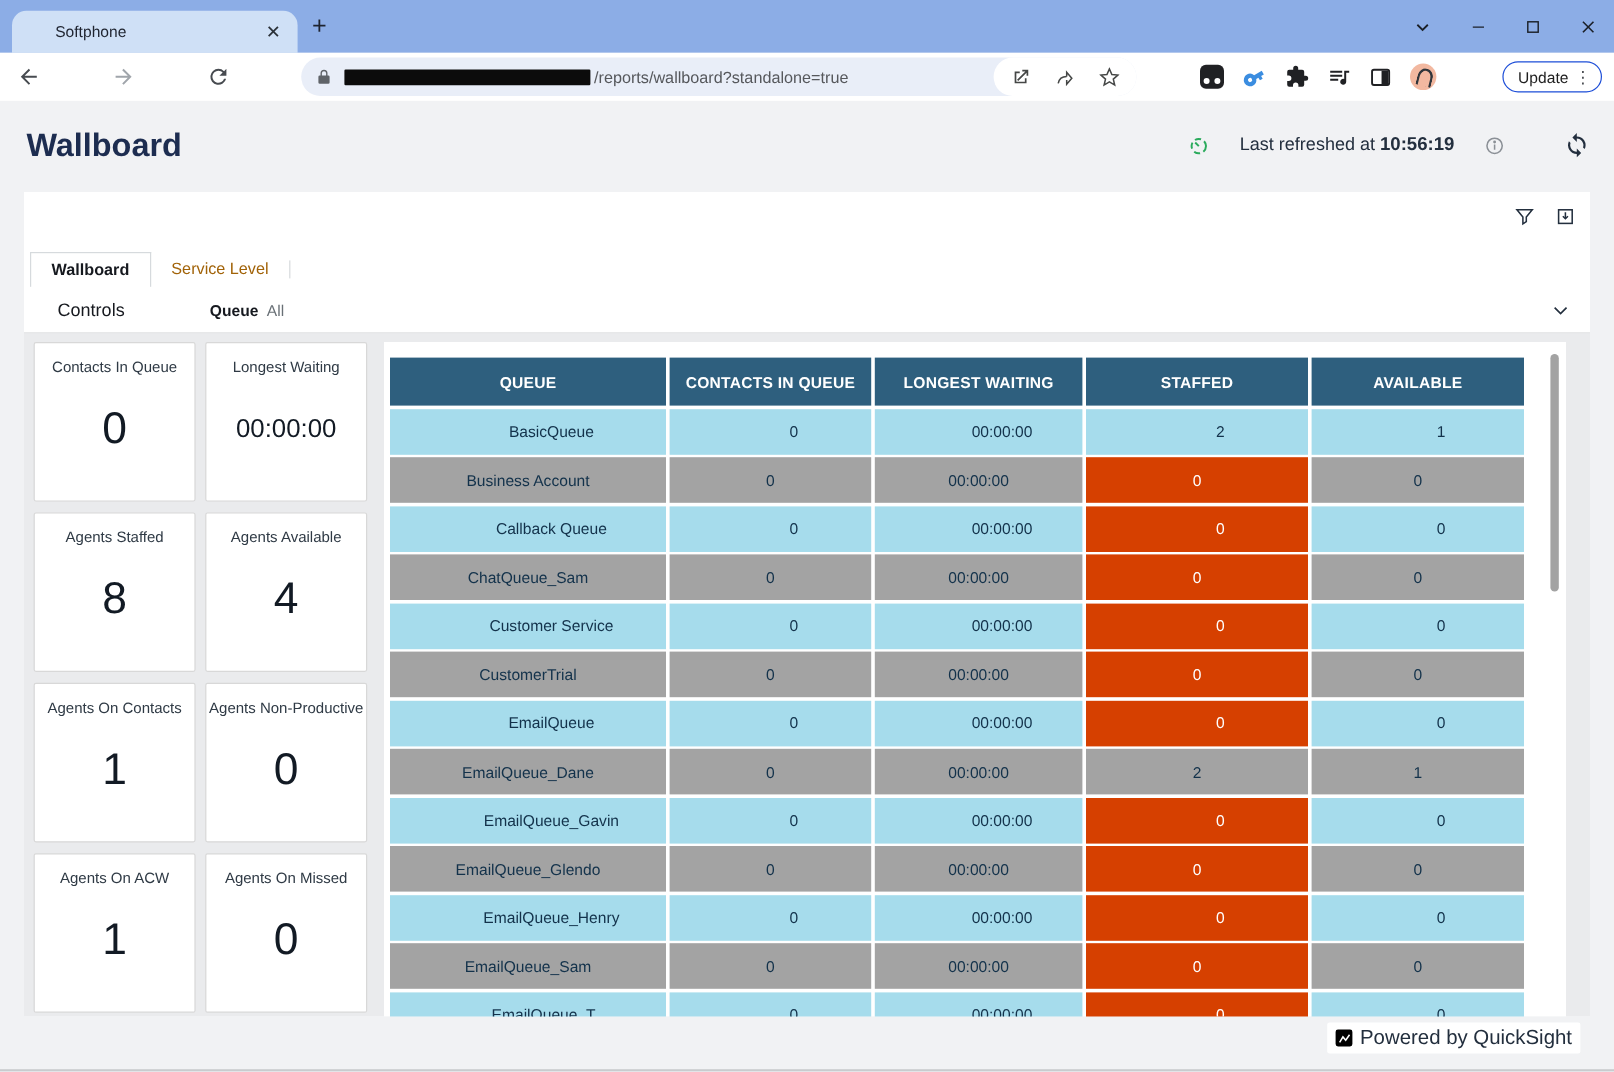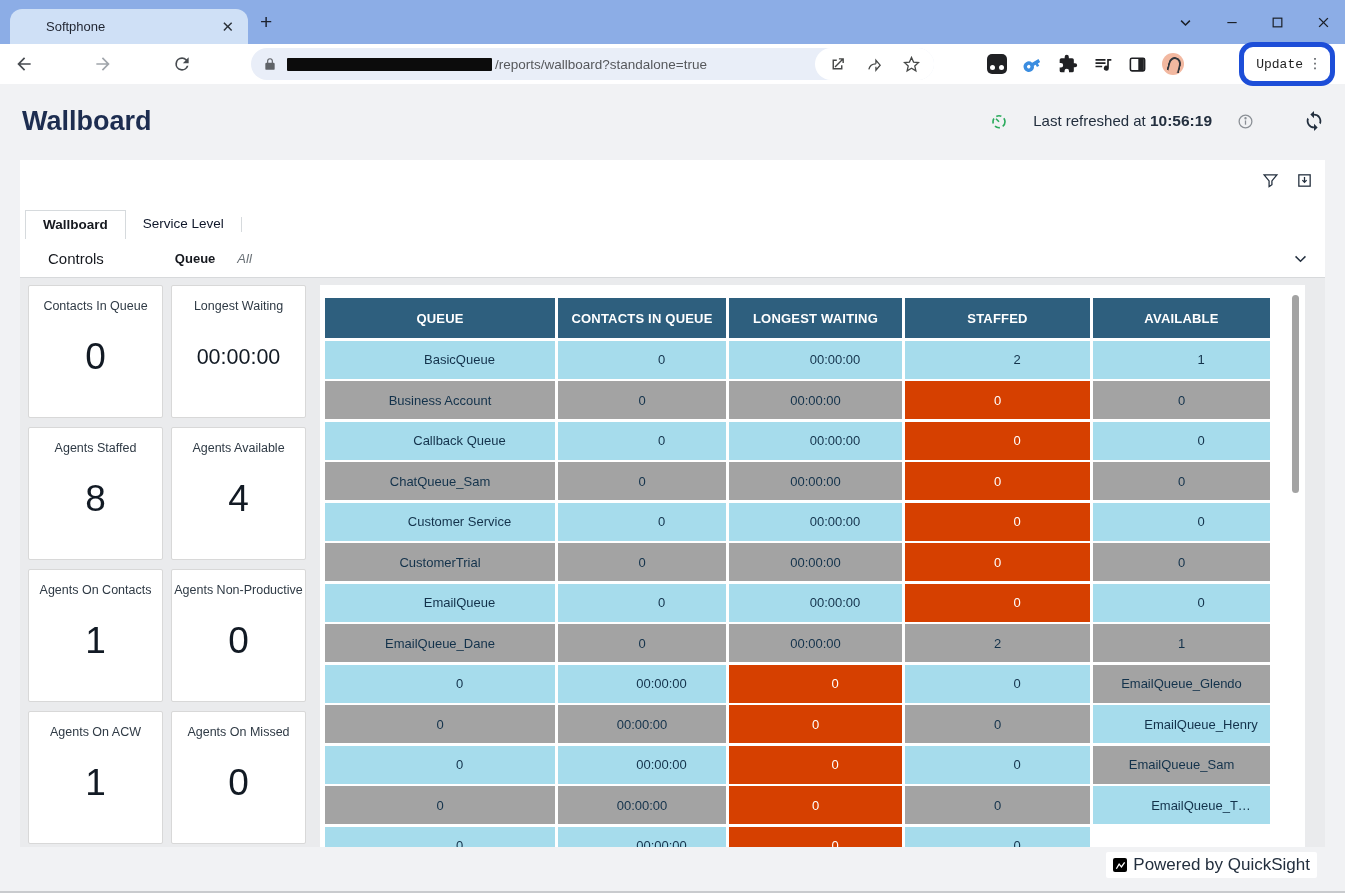--- a/index.html
+++ b/index.html
@@ -30,48 +30,48 @@
               align-items:center; gap:20px; padding:0 14px; }
   .omni-end svg { width:17px; height:17px; color:#454746; }
   .ext-row { display:flex; align-items:center; gap:15px; margin-right:12px; }
   .ext-row > * { flex:none; }
   .ext-sq { width:20px; height:20px; background:#202124; border-radius:5px; position:relative; }
   .ext-sq i { position:absolute; bottom:4px; width:5px; height:5px; border-radius:50%; background:#fff; }
   .ext-sq i:first-child { left:3px; } .ext-sq i:last-child { right:3px; }
   .avatar { width:22px; height:22px; border-radius:50%; background:#f2b8a0; position:relative; overflow:hidden; }
   .avatar::after { content:""; position:absolute; left:6px; top:4px; width:9px; height:13px;
                    border:2.5px solid #30353b; border-radius:50% 50% 0 0; border-bottom:none; transform:rotate(14deg); }
-  .update-pill { height:44px; border:5px solid #1d4ed8; border-radius:14px; display:flex; align-items:center;
-                 gap:5px; padding:0 5px 0 12px; background:#fff;font-family:Liberation Mono, monospace; }
+  .update-pill { height:26px; border:1px solid #1d4ed8; border-radius:14px; display:flex; align-items:center;
+                 gap:5px; padding:0 5px 0 12px; background:#fff; }
   .update-label { font-size:13px; color:#1f1f1f; }
   .dots { font-size:14px; color:#474b50; letter-spacing:0; line-height:1; padding-right:3px; }
 
   
   .page-title { position:absolute; left:22px; top:106px; font-size:27px; font-weight:bold; color:#1d2d50; }
   .refresh-cluster { position:absolute; right:20px; top:110px; display:flex; align-items:center; gap:25px; }
   .refresh-cluster .txt { font-size:15px; color:#232f3e; }
   .refresh-cluster .time { font-weight:bold; font-size:15.5px; }
   .icon-timer { width:18px; height:18px; color:#2bab5c; }
   .icon-info { width:17px; height:17px; color:#8b9096; }
   .icon-sync { width:22px; height:22px; color:#232f3e; margin-left:24px; }
 
   
   .sheet { position:absolute; left:20px; top:160px; width:1305px; height:687px; background:#ffffff; }
   .sheet-icons { position:absolute; top:12px; right:12px; display:flex; gap:17px; color:#232f3e; }
   .sheet-icons svg { width:17px; height:17px; }
   .qs-tabs { position:absolute; left:5px; top:50px; display:flex; align-items:flex-end; height:29px; }
   .qs-tab { padding:0 17px; height:29px; line-height:28px; font-size:13.5px; }
   .qs-tab.active { background:#fff; border:1px solid #d6dadd; border-bottom:none; font-weight:bold; color:#16191f; }
-  .qs-tab.inactive { color:#0f172a; }
+  .qs-tab.inactive { color:#a16207; }
   .qs-tab-div { width:1px; height:15px; background:#d6dadd; align-self:center; }
   .controls-row { position:absolute; left:0; top:79px; width:100%; height:39px; display:flex; align-items:center;
                   border-bottom:1px solid #d7d9db; }
   .controls-label { margin-left:28px; font-size:15px; color:#16191f; }
   .filter-name { margin-left:71px; font-size:13px; font-weight:bold; color:#16191f; }
-  .filter-value { margin-left:22px; font-size:13px; color:#697076;font-style:italic; }
+  .filter-value { margin-left:7px; font-size:13px; color:#697076; }
   .controls-chevron { margin-left:auto; margin-right:16px; width:17px; height:17px; color:#232f3e; }
   .content-bg { position:absolute; left:0; top:118px; width:100%; height:569px; background:#eaebed; }
 
   
   .kpi-grid { position:absolute; left:28px; top:285px; display:grid; grid-template-columns:135px 135px;
               grid-auto-rows:133px; column-gap:8px; row-gap:9px; }
   .card { background:#fff; border:1px solid #d8d8d8; border-radius:2px; display:flex; flex-direction:column;
           text-align:center; }
   .card-label { padding-top:13px; font-size:12.5px; color:#2f3a45; }
   .card-value { flex:1; display:flex; align-items:center; justify-content:center; font-size:37px; color:#121a24;
@@ -308,20 +308,21 @@
         <div class="cell bcell r-light">EmailQueue</div>
         <div class="cell bcell r-light">0</div>
         <div class="cell bcell r-light">00:00:00</div>
         <div class="cell bcell r-light alert">0</div>
         <div class="cell bcell r-light">0</div>
         <div class="cell bcell r-blue">EmailQueue_Dane</div>
         <div class="cell bcell r-blue">0</div>
         <div class="cell bcell r-blue">00:00:00</div>
         <div class="cell bcell r-blue">2</div>
         <div class="cell bcell r-blue">1</div>
+        <div class="cell bcell r-light">EmailQueue_Gavin</div>
         <div class="cell bcell r-light">0</div>
         <div class="cell bcell r-light">00:00:00</div>
         <div class="cell bcell r-light alert">0</div>
         <div class="cell bcell r-light">0</div>
         <div class="cell bcell r-blue">EmailQueue_Glendo</div>
         <div class="cell bcell r-blue">0</div>
         <div class="cell bcell r-blue">00:00:00</div>
         <div class="cell bcell r-blue alert">0</div>
         <div class="cell bcell r-blue">0</div>
         <div class="cell bcell r-light">EmailQueue_Henry</div>

